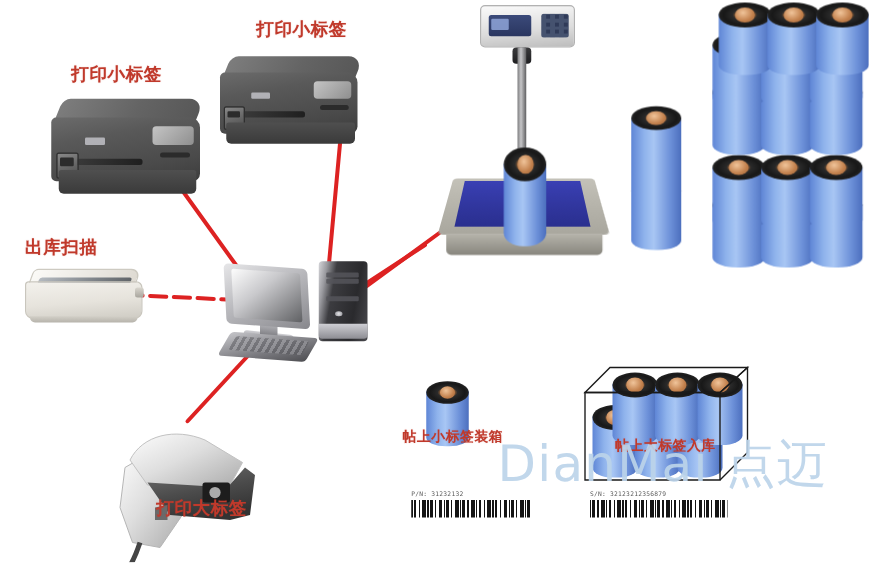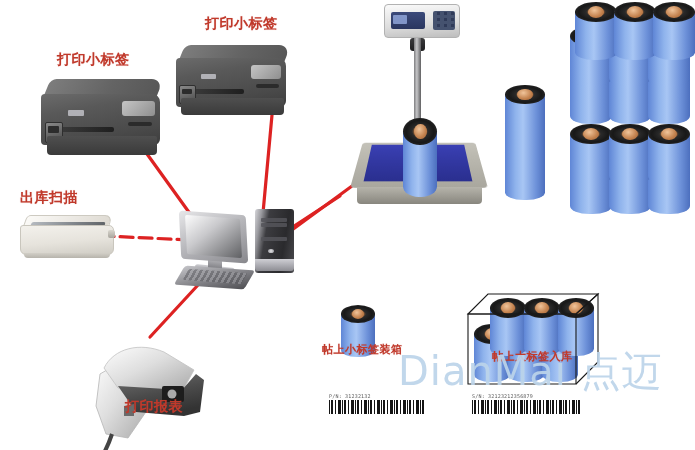--- a/index.html
+++ b/index.html
@@ -485,21 +485,21 @@
       <path d="M40,56 L104,60 L118,44 L126,50 L122,82 L106,86 L58,82 Z" fill="url(#gHead)"></path>
 
       <rect x="84" y="56" width="22" height="16" rx="2" fill="#1d1d1d"></rect>
       <circle cx="94" cy="64" r="4.5" fill="#cfcfcf" opacity="0.8"></circle>
 
       <path d="M46,76 L56,74 L56,86 L46,86 Z" fill="#6a6a6a"></path>
 
       <path d="M34,104 C30,116 28,120 24,126" stroke="#444" stroke-width="4" fill="none"></path>
     </svg>
   </div>
-  <div class="lbl" style="left:125px; top:398px;">打印报表</div>
+  <div class="lbl" style="left:125px; top:398px;">打印大标签</div>
 
   <div class="roll" style="left:341px; top:305px; width:34px; height:52px;">
     <div class="side"></div>
     <div class="top"></div>
     <div class="hole"></div>
   </div>
   <div class="lbl sm" style="left:322px; top:342px;">帖上小标签装箱</div>
 
   <div id="carton-box" style="left:462px; top:292px; width:145px; height:100px;">
 

